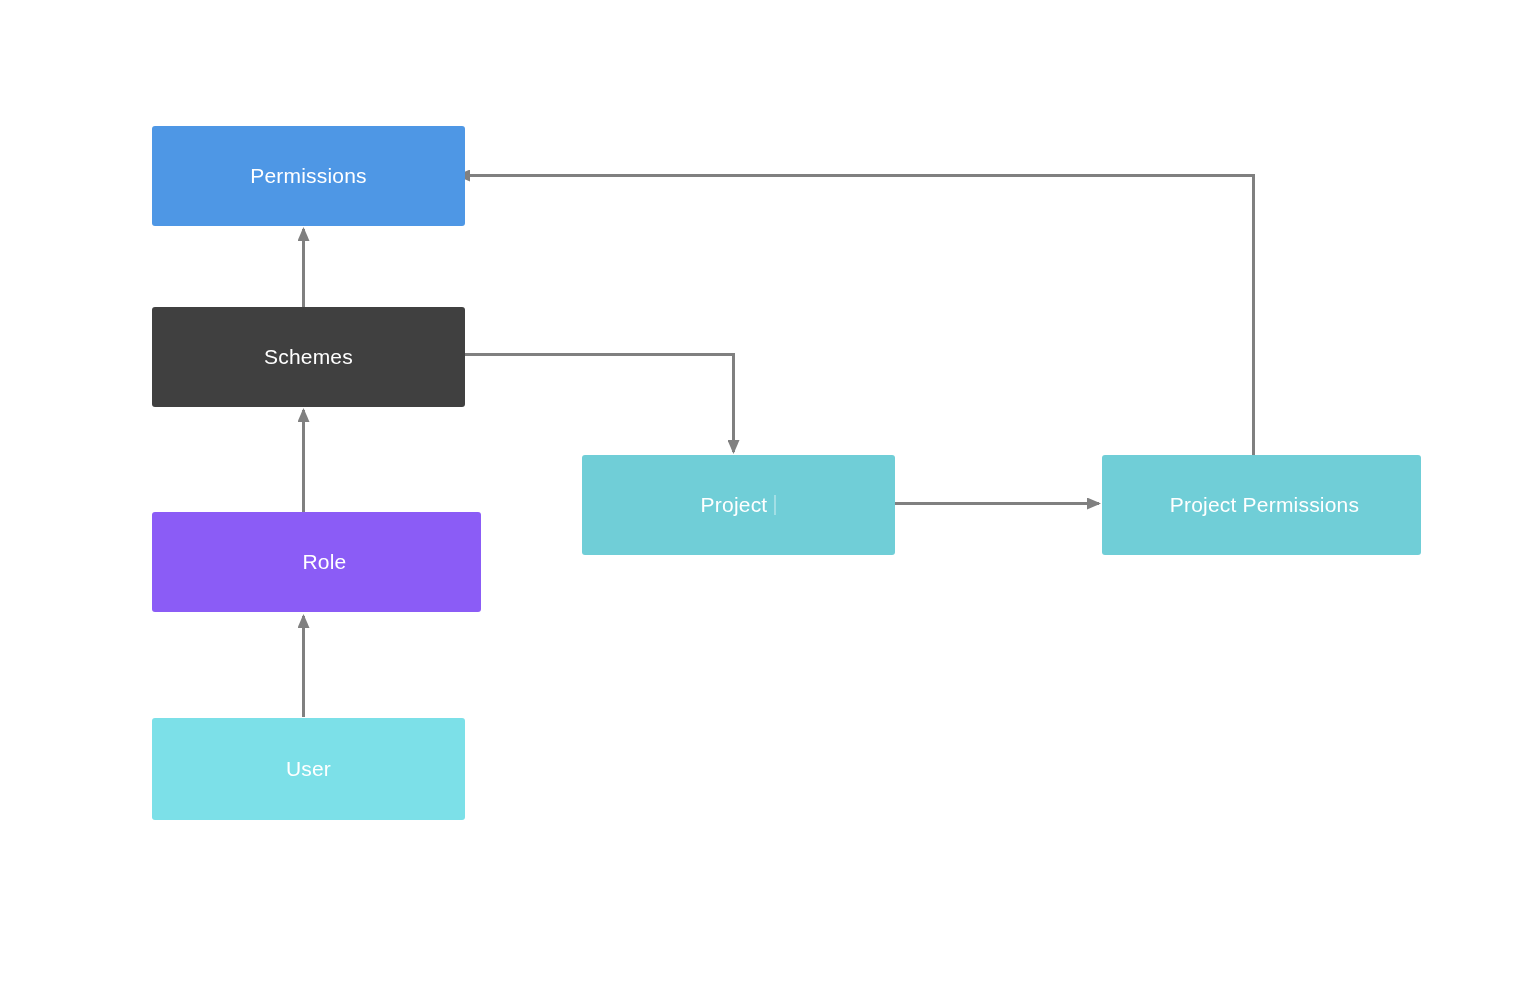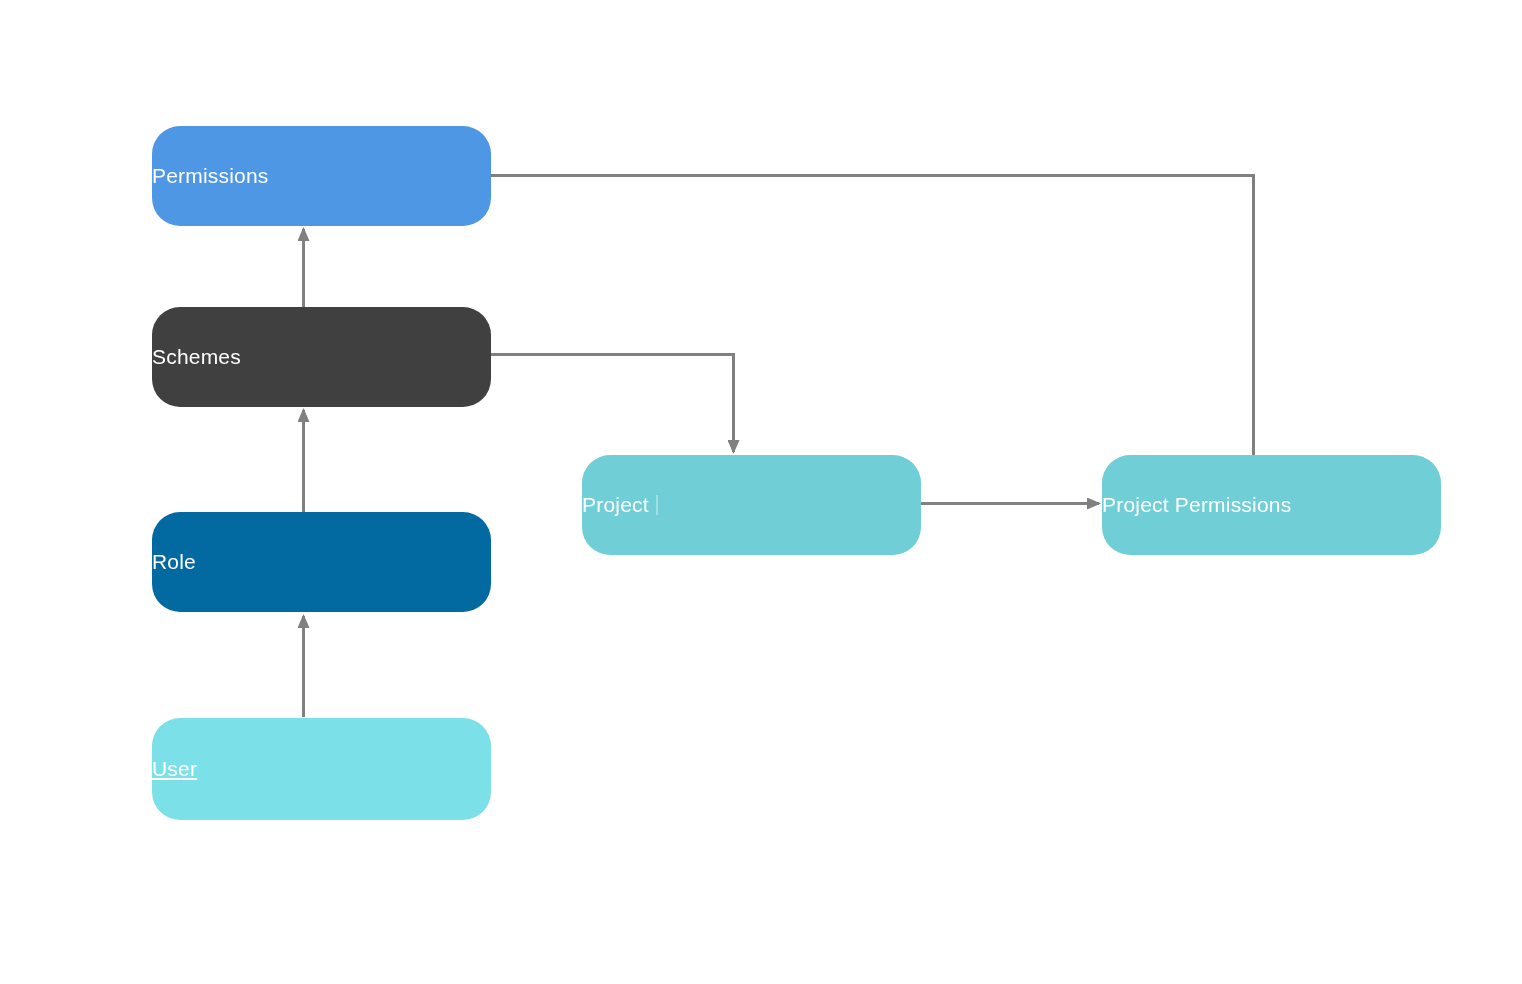--- a/index.html
+++ b/index.html
@@ -26,25 +26,26 @@
     pointer-events: none;
   }
   svg.edges path.edge {
     pointer-events: stroke;
     fill: none;
     stroke: #808080;
     stroke-width: 3;
   }
   .node {
     position: absolute;
-    width: 339px;
+    width: 313px;
     height: 100px;
-    border-radius: 28px;
+    border-radius: 3px;
     display: flex;
     align-items: center;
+    justify-content: center;
     color: #ffffff;
     font-size: 21px;
     letter-spacing: 0.2px;
     cursor: default;
   }
   .node .label {
     white-space: nowrap;
   }
   .caret {
     display: inline-block;
@@ -52,21 +53,21 @@
     height: 20px;
     margin-left: 7px;
     vertical-align: middle;
     background: rgba(255, 255, 255, 0.35);
   }
   .pos-permissions          { left: 152px; top: 126px; }
   .pos-schemes              { left: 152px; top: 307px; }
   .pos-role                 { left: 152px; top: 512px; }
   .pos-user                 { left: 152px; top: 718px; height: 102px; }
   .pos-projects             { left: 582px; top: 455px; }
-  .pos-project-permissions  { left: 1102px; top: 455px; }
+  .pos-project-permissions  { left: 1102px; top: 455px; padding-left: 6px; }
 </style>
 </head>
 <body>
 
 <div class="canvas">
 
   <svg class="edges" viewBox="0 0 1522 984" xmlns="http://www.w3.org/2000/svg">
     <defs>
       <marker id="arrow" viewBox="0 0 14 12" refX="12" refY="6" markerWidth="14" markerHeight="12" markerUnits="userSpaceOnUse" orient="auto">
         <path d="M0,0 L14,6 L0,12 Z" fill="#808080"></path>
@@ -82,25 +83,25 @@
   </svg>
 
   <div class="node pos-permissions" style="background: rgb(78, 151, 229);">
     <span class="label">Permissions</span>
   </div>
 
   <div class="node pos-schemes" style="background: #404040;">
     <span class="label">Schemes</span>
   </div>
 
-  <div class="node pos-role" style="background: #0369a1;">
+  <div class="node pos-role" style="background: #8b5cf6; padding-left: 16px;">
     <span class="label">Role</span>
   </div>
 
-  <div class="node pos-user" style="background: rgb(124, 224, 232); text-decoration: underline;">
+  <div class="node pos-user" style="background: rgb(124, 224, 232);">
     <span class="label">User</span>
   </div>
 
   <div class="node pos-projects" style="background: rgb(112, 206, 215);">
     <span class="label">Project</span>
     <span class="caret"></span>
   </div>
 
   <div class="node pos-project-permissions" style="background: rgb(112, 206, 215);">
     <span class="label">Project Permissions</span>

